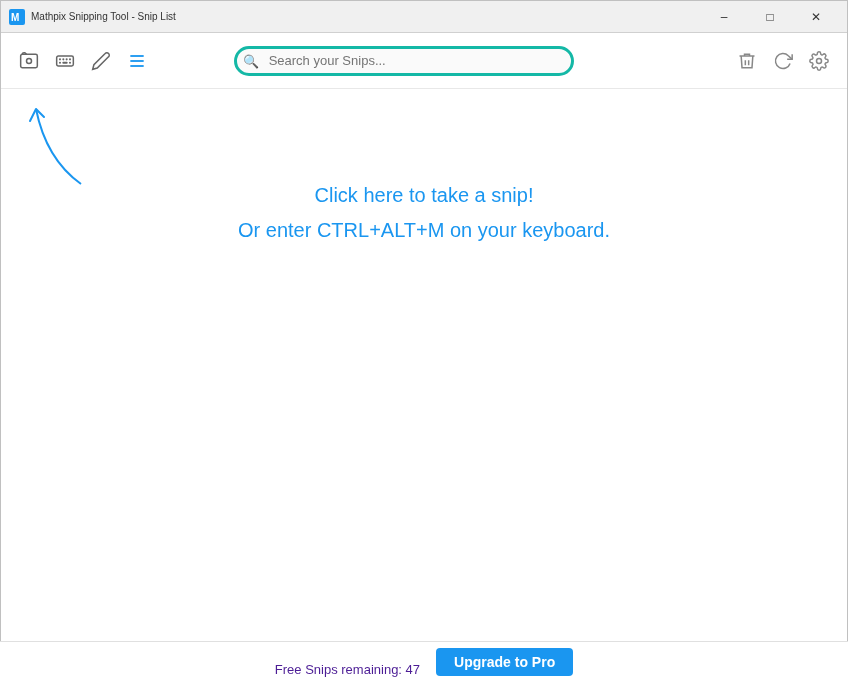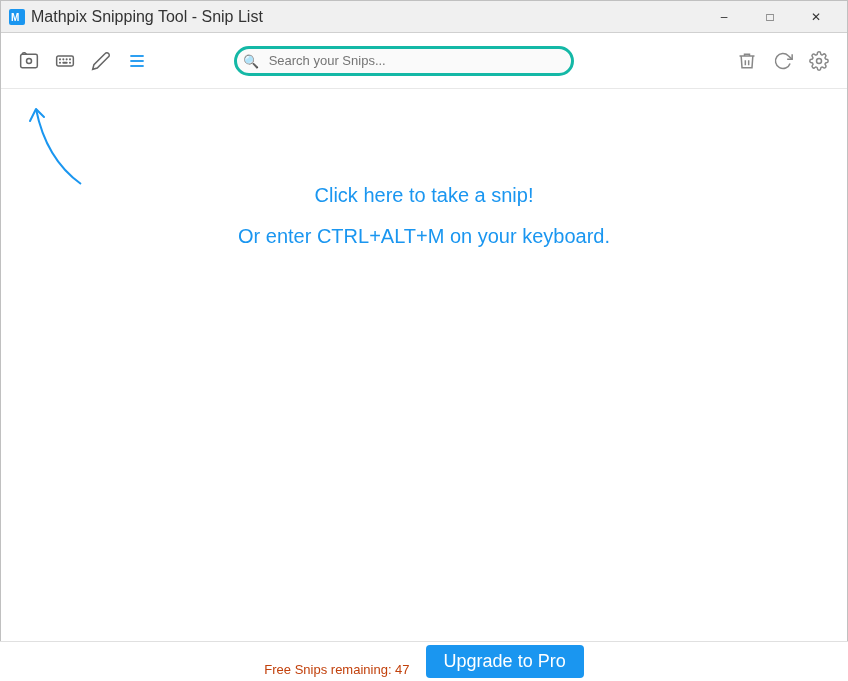--- a/index.html
+++ b/index.html
@@ -22,21 +22,21 @@
       border-bottom: 1px solid #d0d0d0;
       user-select: none;
     }
     #title-bar-logo {
       width: 16px;
       height: 16px;
       margin-right: 6px;
       flex-shrink: 0;
     }
     #title-bar-text {
-      font-size: 16px;
+      font-size: 10px;
       color: #333;
       flex: 1;
     }
     #title-bar-controls {
       display: flex;
       gap: 0;
     }
     .title-btn {
       width: 46px;
       height: 32px;
@@ -126,21 +126,21 @@
       top: 95px;
       left: 0;
       right: 0;
       text-align: center;
     }
     #click-here-text {
       color: #1a96f0;
       font-size: 20px;
       font-weight: 400;
       display: block;
-      margin-bottom: 18px;
+      margin-bottom: 12px;
     }
     #or-enter-text {
       color: #1a96f0;
       font-size: 20px;
       font-weight: 400;
       display: block;
       text-align: center;
     }
 
     
@@ -151,33 +151,33 @@
       right: 0;
       height: 40px;
       border-top: 1px solid #e0e0e0;
       display: flex;
       align-items: center;
       justify-content: center;
       gap: 16px;
       background: #fff;
     }
     #free-snips-text {
-      color: #c2410c;
+      color: #4c1d95;
       font-size: 13px;
       margin-top: 16px;
     }
     #upgrade-btn {
       background: #1a96f0;
       color: #fff;
       border: none;
       border-radius: 4px;
       padding: 6px 18px;
-      font-size: 18px;
+      font-size: 14px;
       cursor: pointer;
-      font-weight: 400;
+      font-weight: 700;
     }
 
     
     .icon-svg {
       width: 20px;
       height: 20px;
     }
   </style>
 </head>
 <body>

